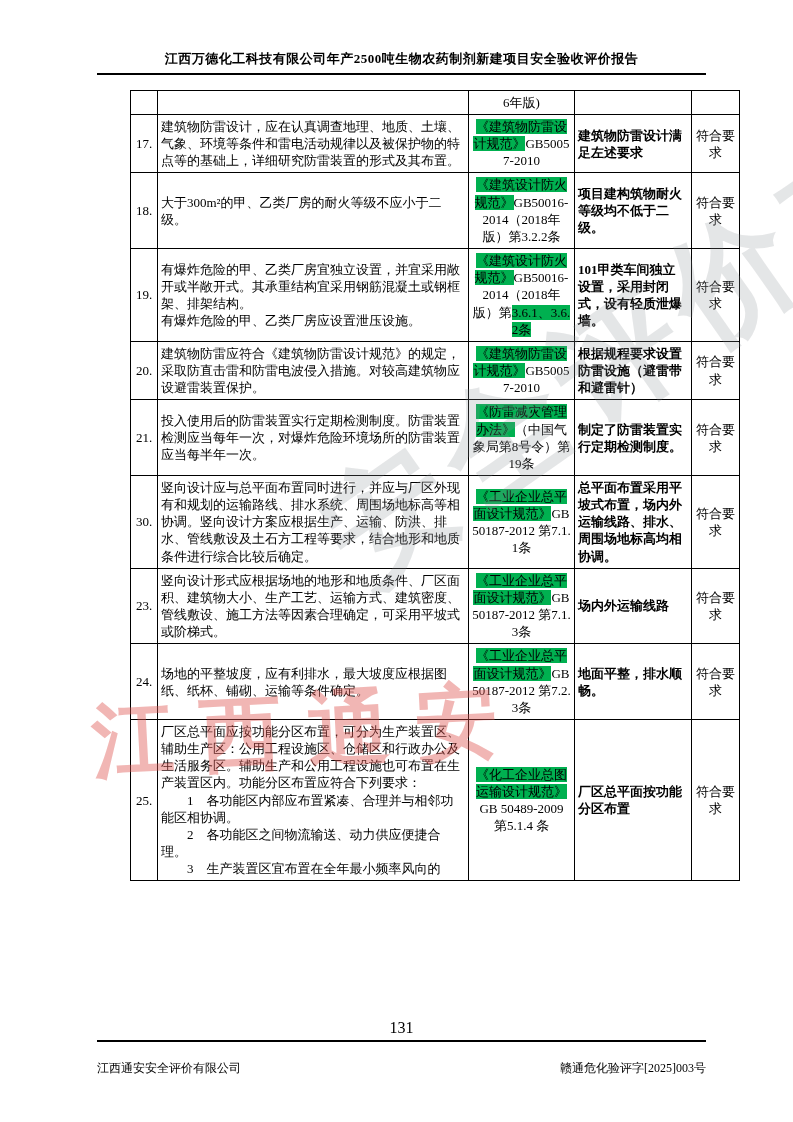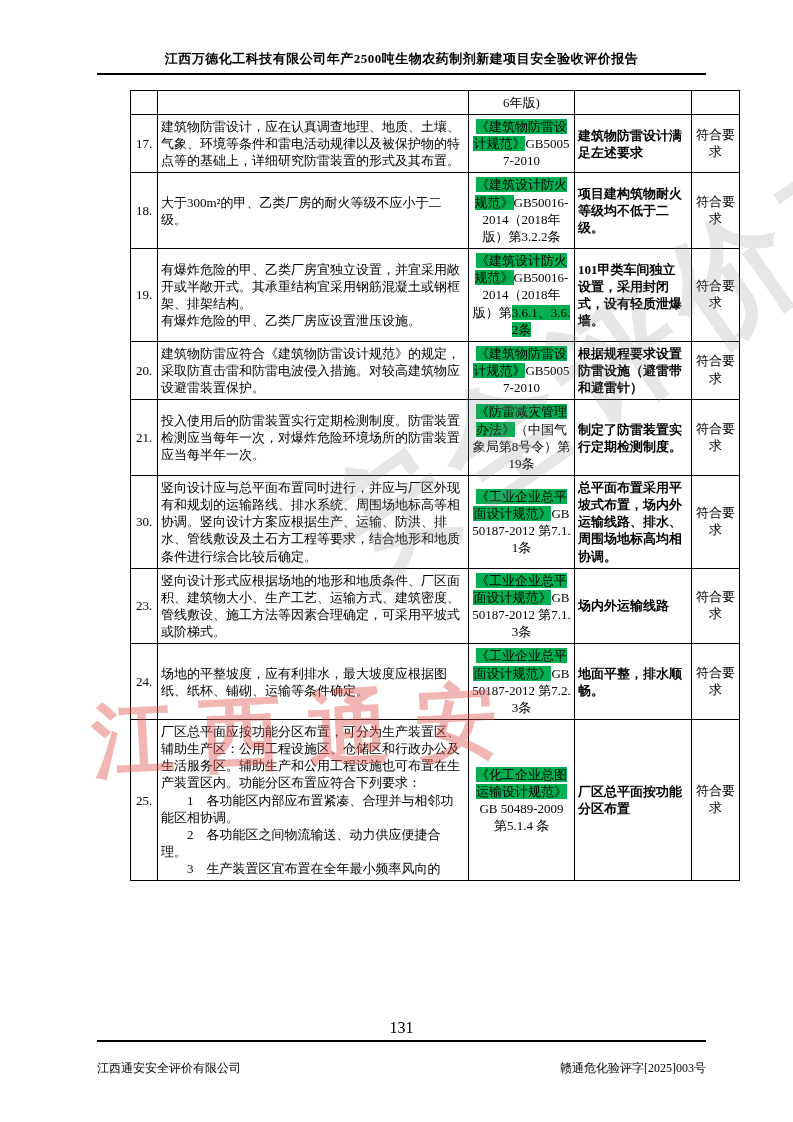--- a/index.html
+++ b/index.html
@@ -40,21 +40,21 @@
     vertical-align: middle;
     padding: 3px 3px;
     word-break: break-all;
   }
   tr.carryover-row td { height: 24px; padding: 1px 3px; }
   .c-no   { text-align: center; }
   .c-req  { text-align: left; }
   .c-req .pre { white-space: pre-wrap; }
   .c-reg  { text-align: center; }
   .c-eval { text-align: left; font-weight: bold; }
-  .c-con  { text-align: center; font-family: Liberation Mono, monospace; }
+  .c-con  { text-align: center; }
   .hl { background: var(--highlight-green, #00b050); }
   .pagenum {
     position: absolute;
     left: 97px;
     width: 609px;
     top: 1019px;
     text-align: center;
     font-size: 16px;
     z-index: 2;
   }

